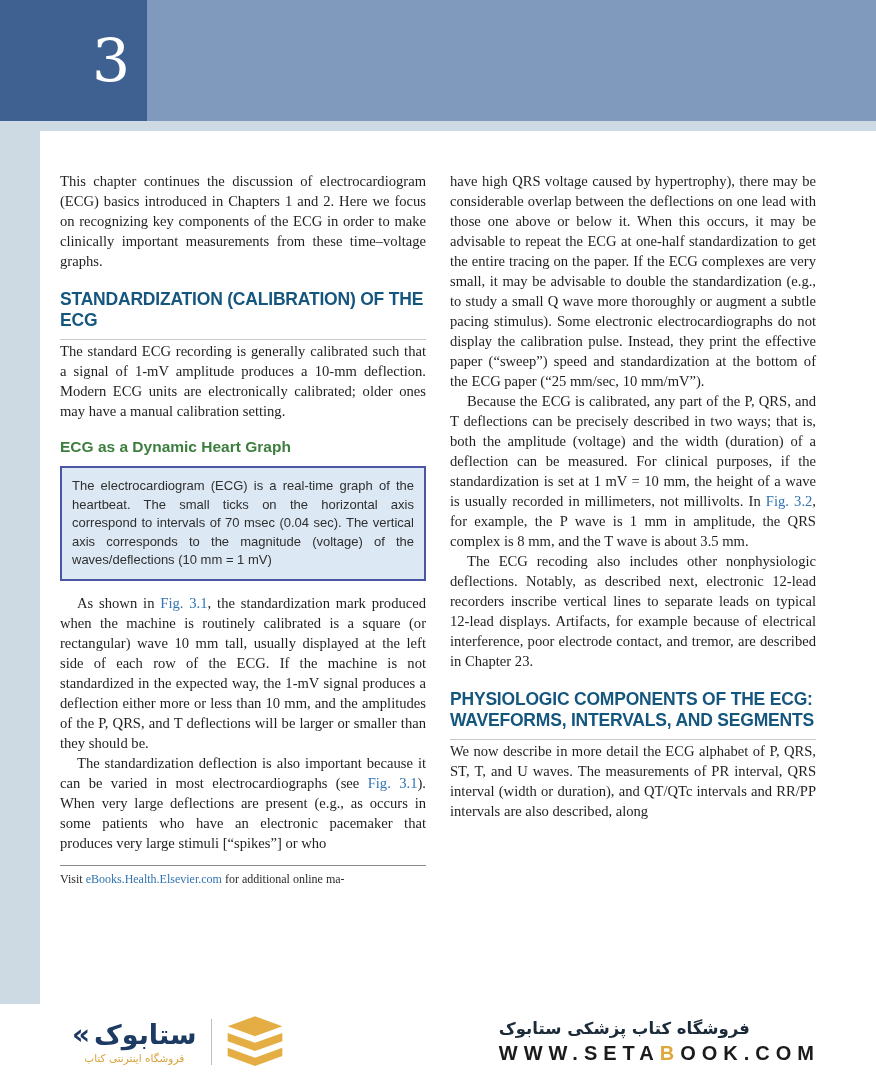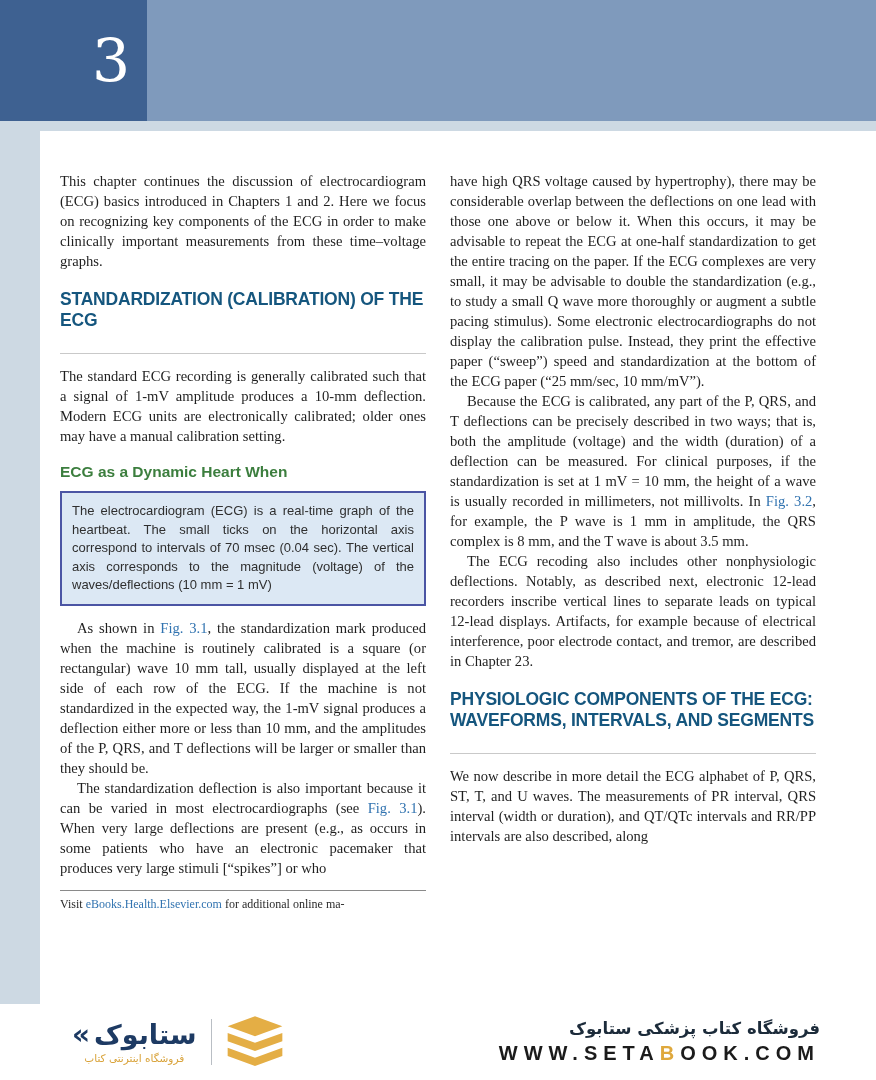--- a/index.html
+++ b/index.html
@@ -39,21 +39,21 @@
 
   p.body {
     font-size:14.6px; line-height:20px; text-align:justify; color:#1f1f1f;
   }
   p.indent { text-indent:17px; }
 
   h2.blue-heading {
     font-family:"Liberation Sans", sans-serif; font-weight:700;
     font-size:17.5px; line-height:20.5px; color:#15567e;
     letter-spacing:-0.2px;
-    margin:18px 0 12px 0; padding-bottom:23px;
+    margin:18px 0 1px 0; padding-bottom:9px;
     border-bottom:1px solid #c9c9c9;
   }
   h3.green-heading {
     font-family:"Liberation Sans", sans-serif; font-weight:700;
     font-size:15.5px; line-height:19px; color:#3c7e3e;
     margin:16px 0 10px 0;
   }
 
   .note-box {
     border:2px solid #4b55a4; background:#dce8f4;
@@ -85,21 +85,21 @@
     font-family:"DejaVu Sans", sans-serif; font-weight:700;
     font-size:27px; color:#1d3a63; line-height:1.1;
   }
   .subtitle {
     font-family:"DejaVu Sans", sans-serif; font-size:10.5px;
     color:#d9a33a; margin-top:2px;
   }
   .divider { width:1px; height:46px; background:#b9bec4; }
   .emblem { width:58px; height:52px; }
 
-  .footer-right { display:flex; flex-direction:column; align-items:flex-end; gap:4px; }
+  .footer-right { display:flex; flex-direction:column; align-items:flex-start; gap:4px; }
   .store-title {
     font-family:"DejaVu Sans", sans-serif; font-weight:700;
     font-size:16.5px; color:#1c2b3a;
   }
   .url {
     font-family:"Liberation Sans", sans-serif; font-weight:700;
     font-size:20px; letter-spacing:6px; color:#1b1b1b;
   }
   .url .gold { color:#dfa83c; }
 </style>
@@ -119,21 +119,21 @@
 
     <div class="columns">
 
       <section class="col">
         <p class="body">This chapter continues the discussion of electrocardiogram (ECG) basics introduced in Chapters 1 and 2. Here we focus on recognizing key components of the ECG in order to make clinically important measurements from these time–voltage graphs.</p>
 
         <h2 class="blue-heading">STANDARDIZATION (CALIBRATION) OF THE ECG</h2>
 
         <p class="body">The standard ECG recording is generally calibrated such that a signal of 1-mV amplitude produces a 10-mm deflection. Modern ECG units are electronically calibrated; older ones may have a manual calibration setting.</p>
 
-        <h3 class="green-heading">ECG as a Dynamic Heart When</h3>
+        <h3 class="green-heading">ECG as a Dynamic Heart Graph</h3>
 
         <aside class="note-box">
           <p class="note-text">The electrocardiogram (ECG) is a real-time graph of the heartbeat. The small ticks on the horizontal axis correspond to intervals of 70 msec (0.04 sec). The vertical axis corresponds to the magnitude (voltage) of the waves/deflections (10 mm = 1 mV)</p>
         </aside>
 
         <p class="body indent"><span>As shown in </span><a class="fig-link">Fig. 3.1</a><span>, the standardization mark produced when the machine is routinely calibrated is a square (or rectangular) wave 10 mm tall, usually displayed at the left side of each row of the ECG. If the machine is not standardized in the expected way, the 1-mV signal produces a deflection either more or less than 10 mm, and the amplitudes of the P, QRS, and T deflections will be larger or smaller than they should be.</span></p>
 
         <p class="body indent"><span>The standardization deflection is also important because it can be varied in most electrocardiographs (see </span><a class="fig-link">Fig. 3.1</a><span>). When very large deflections are present (e.g., as occurs in some patients who have an electronic pacemaker that produces very large stimuli [“spikes”] or who</span></p>
 
         <div class="footnote"><span>Visit </span><a class="fig-link">eBooks.Health.Elsevier.com</a><span> for additional online ma-</span></div>

